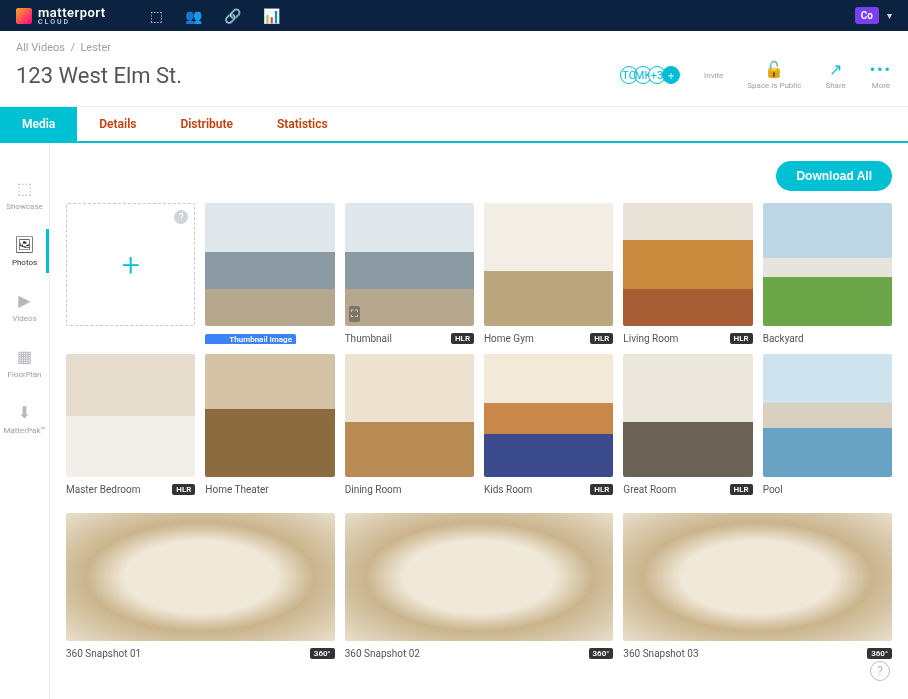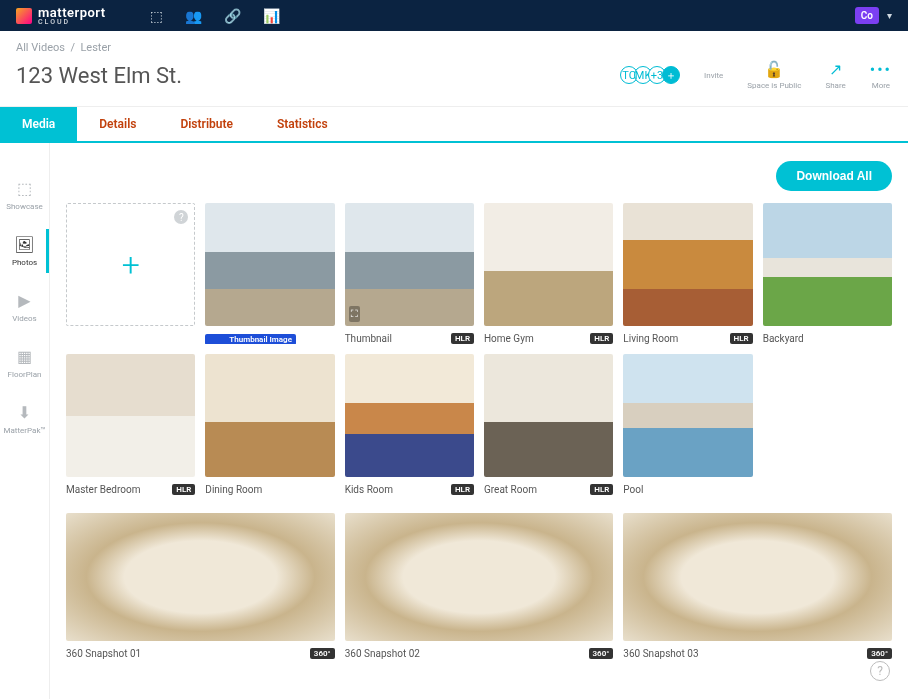--- a/index.html
+++ b/index.html
@@ -54,21 +54,21 @@
   
   .grid { display:grid; grid-template-columns: repeat(6, 1fr); gap:10px; }
   .card { display:flex; flex-direction:column; }
   .thumb { width:100%; aspect-ratio: 1.05/1; border-radius:2px; background:#ccc; position:relative; overflow:hidden; }
   .upload-tile .thumb { border:1px dashed #c5c9cc; background:#fff; display:flex; align-items:center; justify-content:center; }
   .plus { color:#00c1d4; font-size:32px; font-weight:300; }
   .help-q { position:absolute; top:6px; right:6px; width:14px; height:14px; border-radius:50%; background:#d0d4d7; color:#fff; font-size:10px; display:flex; align-items:center; justify-content:center; }
   .cap-row { display:flex; justify-content:space-between; align-items:center; padding-top:6px; font-size:10px; color:#555; min-height:18px; }
   .cap-left { white-space:nowrap; overflow:hidden; text-overflow:ellipsis; }
   .badge { background:#333; color:#fff; font-size:8px; padding:1px 4px; border-radius:2px; font-weight:600; }
-  .badge.dark-pill { background:#1d4ed8;padding-left:24px; }
+  .badge.dark-pill { background:#3b82f6;padding-left:24px; }
   .expand-ic { position:absolute; bottom:4px; left:4px; color:#fff; font-size:10px; background:rgba(0,0,0,0.3); padding:2px; border-radius:2px; }
 
   
   .img-pool { background: linear-gradient(#dfe7ec 0 40%, #8b9aa2 40% 70%, #b5a88f 70% 100%); }
   .img-pool2 { background: linear-gradient(#dfe7ec 0 40%, #8b9aa2 40% 70%, #b5a88f 70% 100%); }
   .img-gym { background: linear-gradient(#f2ede5 0 55%, #bca67d 55% 100%); }
   .img-living { background: linear-gradient(#e9e2d6 0 30%, #c98a3e 30% 70%, #a75e35 70% 100%); }
   .img-backyard { background: linear-gradient(#bcd6e6 0 45%, #e8e4db 45% 60%, #6ba648 60% 100%); }
   .img-bedroom { background: linear-gradient(#e6ddcf 0 50%, #f2efe8 50% 100%); }
   .img-theater { background: linear-gradient(#d3c3a4 0 45%, #8b6b3f 45% 100%); }
@@ -226,20 +226,26 @@
             </div>
           </div>
           <div class="card">
             <div class="thumb img-bedroom"></div>
             <div class="cap-row">
               <span class="cap-left">Master Bedroom</span>
               <span class="badge">HLR</span>
             </div>
           </div>
           <div class="card">
+            <div class="thumb img-theater"></div>
+            <div class="cap-row">
+              <span class="cap-left">Home Theater</span>
+            </div>
+          </div>
+          <div class="card">
             <div class="thumb img-dining"></div>
             <div class="cap-row">
               <span class="cap-left">Dining Room</span>
             </div>
           </div>
           <div class="card">
             <div class="thumb img-kids"></div>
             <div class="cap-row">
               <span class="cap-left">Kids Room</span>
               <span class="badge">HLR</span>

